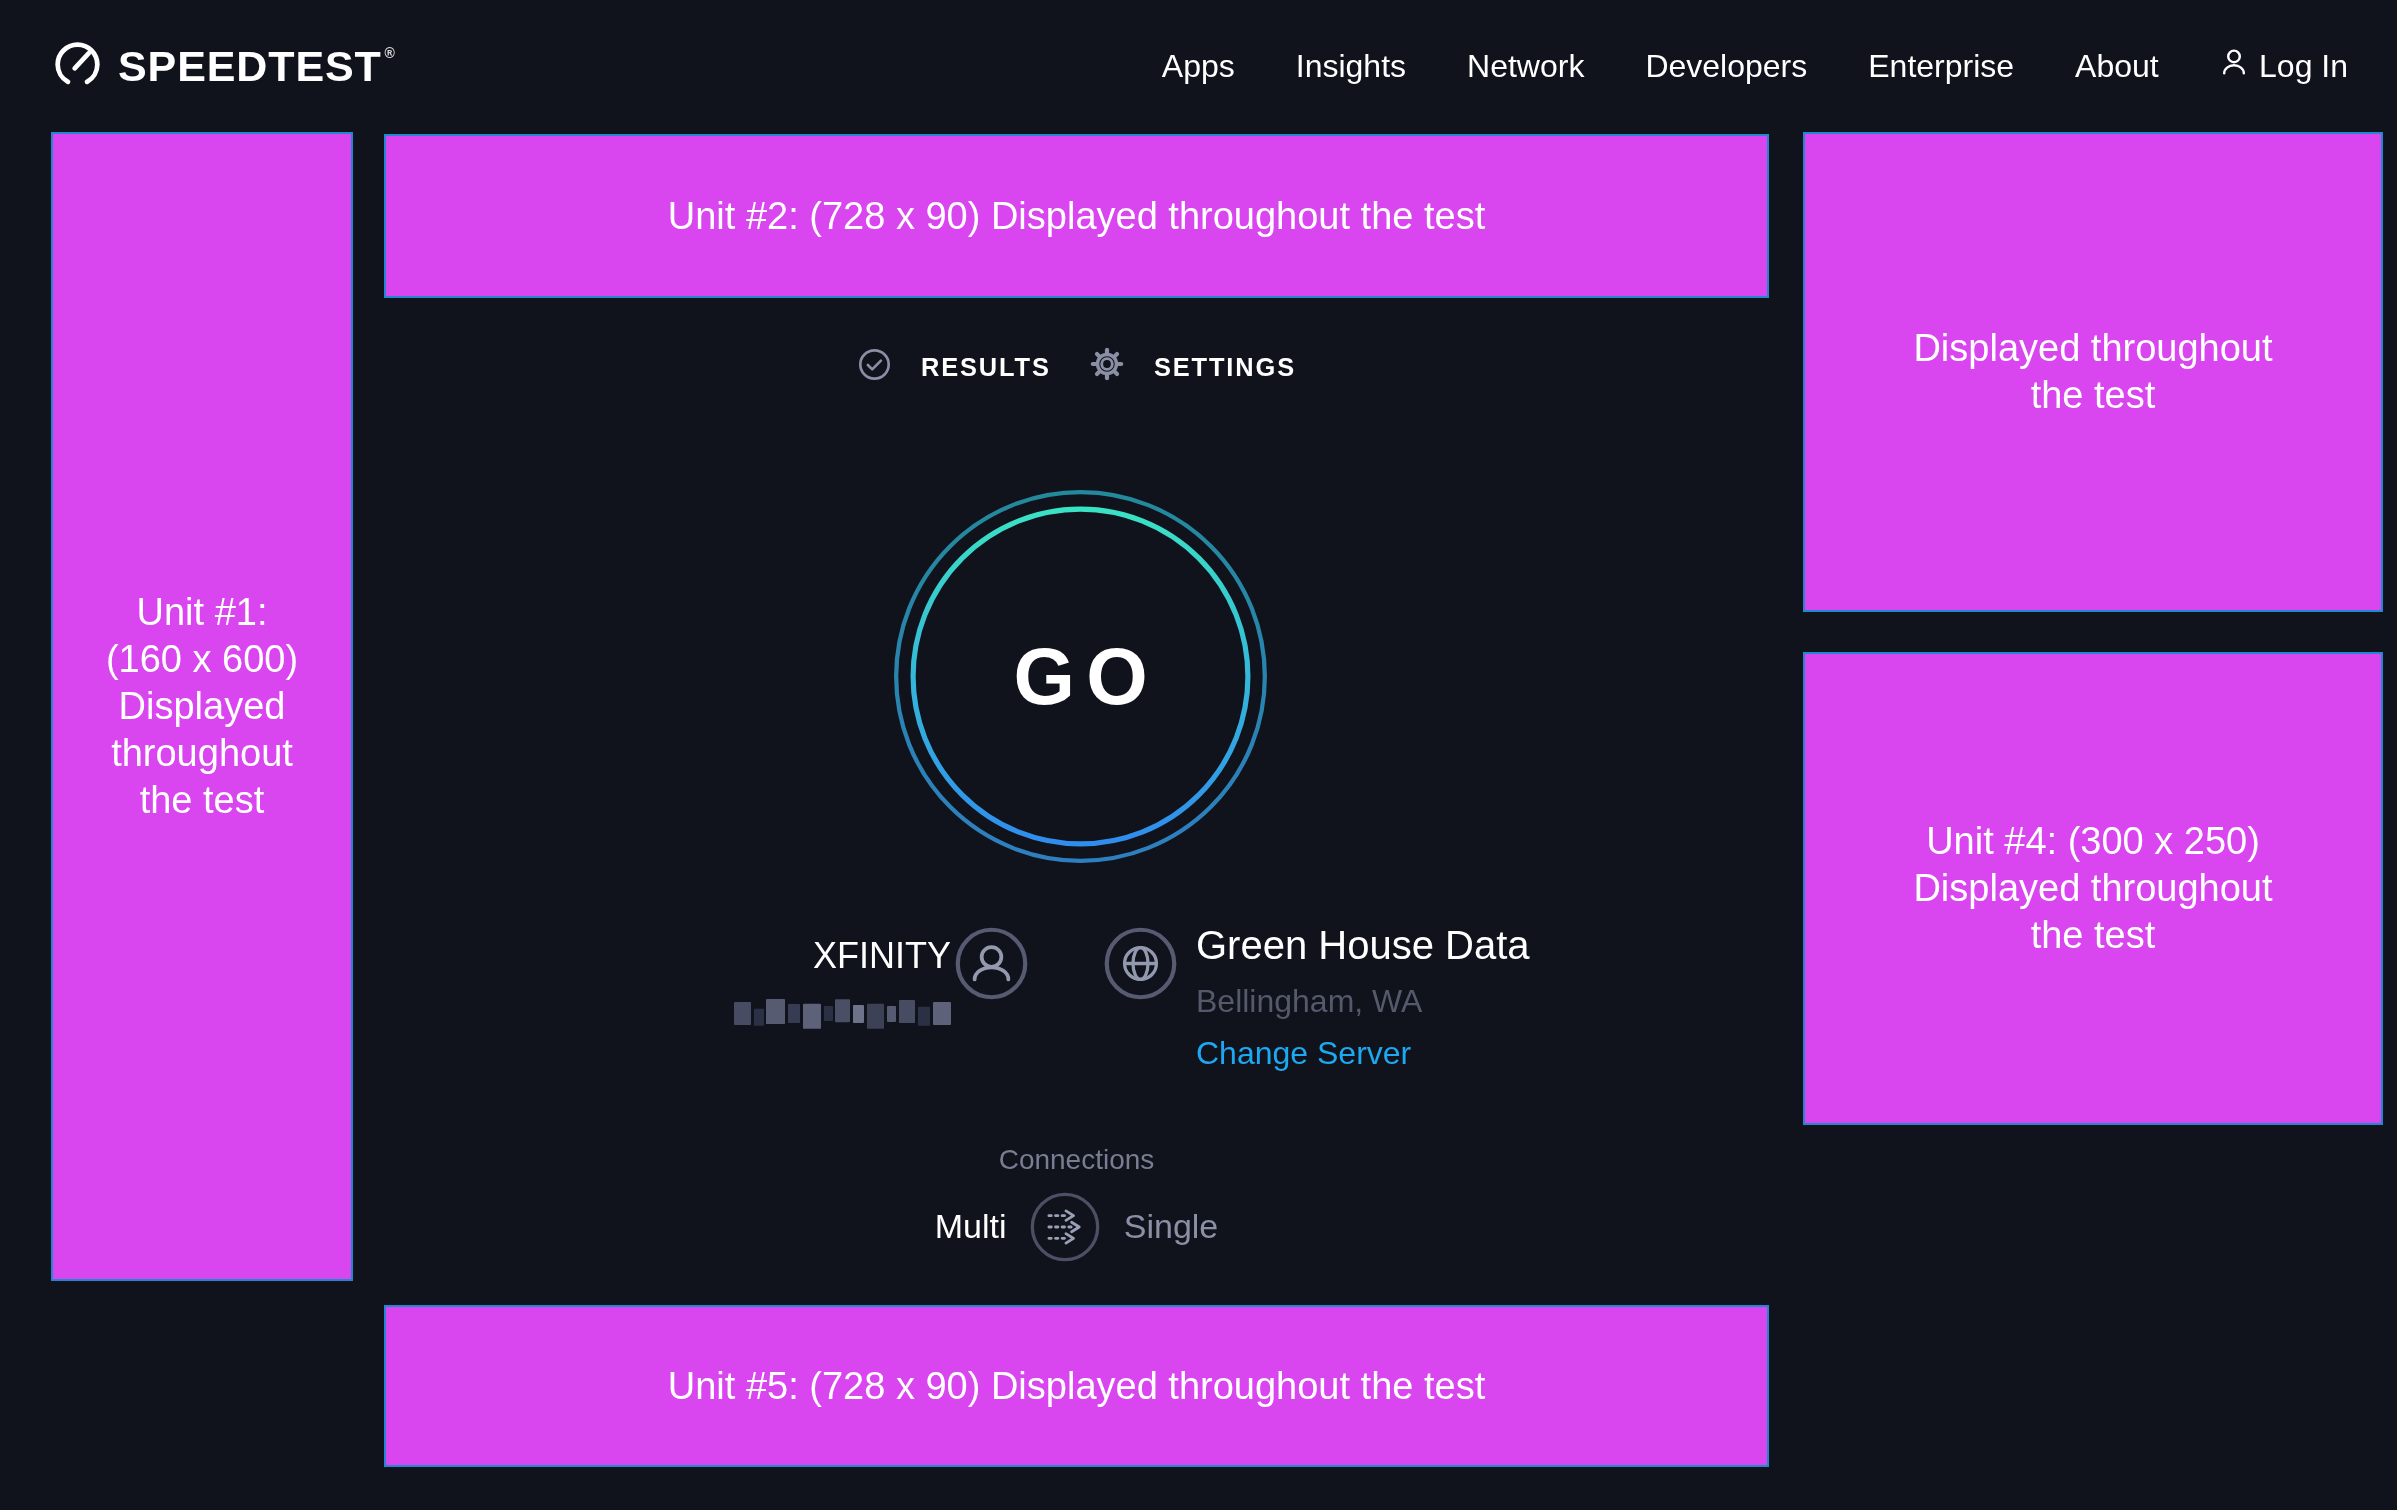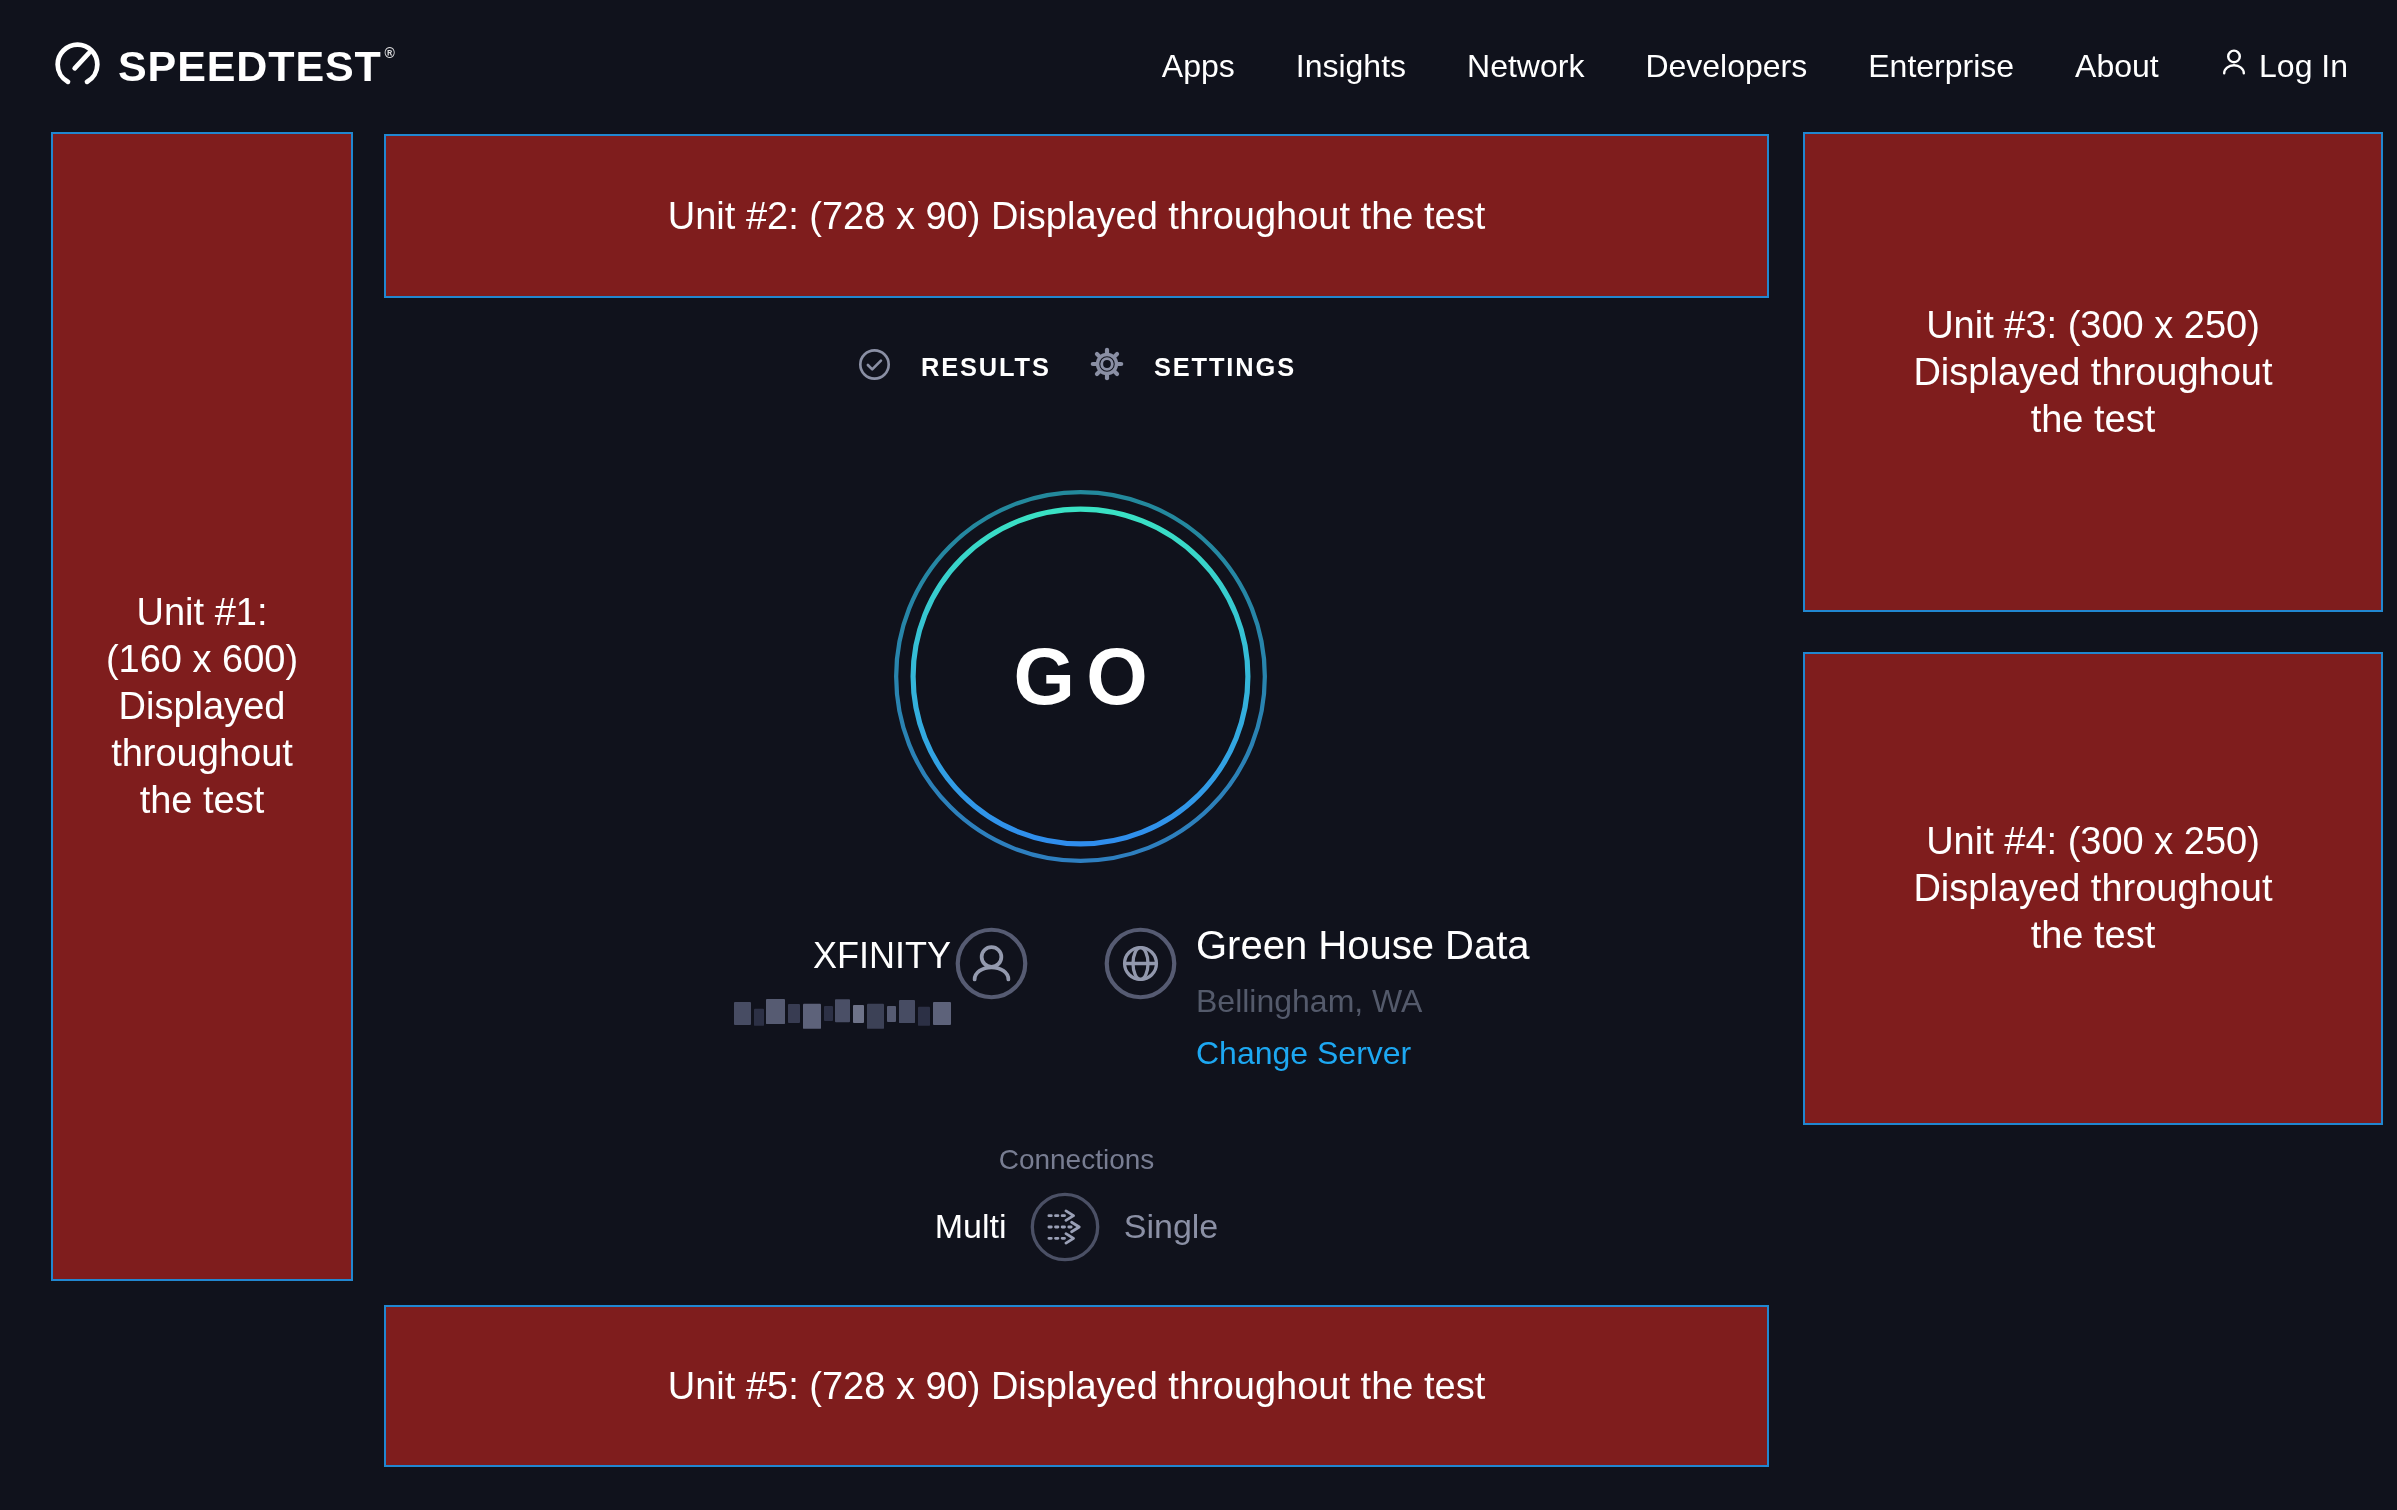--- a/index.html
+++ b/index.html
@@ -11,21 +11,21 @@
           align-items:center;justify-content:space-between;box-sizing:border-box;
           padding:0 49px 0 52px;}
   .logo{display:flex;align-items:center;gap:15px;cursor:pointer;}
   .logo-text{font-size:43px;font-weight:700;letter-spacing:0.9px;display:flex;align-items:flex-start;}
   .logo-tm{font-size:14px;margin-top:3.8px;margin-left:2.8px;opacity:.85;}
   .nav{display:flex;align-items:center;gap:61px;font-size:32px;font-weight:400;}
   .nav-item{cursor:pointer;white-space:nowrap;}
   .login{display:flex;align-items:center;gap:11.3px;cursor:pointer;}
 
   
-  .ad{position:absolute;background:#7f1d1d;border:2.8px solid #2187d0;box-sizing:border-box;
+  .ad{position:absolute;background:#d946ef;border:2.8px solid #2187d0;box-sizing:border-box;
       display:flex;flex-direction:column;align-items:center;justify-content:center;
       text-align:center;font-size:38px;line-height:47px;color:#fff;cursor:pointer;}
   .ad-1{left:51px;top:132px;width:302px;height:1149px;}
   .ad-2{left:384px;top:134px;width:1385px;height:164px;}
   .ad-3{left:1803px;top:132px;width:580px;height:480px;}
   .ad-4{left:1803px;top:652px;width:580px;height:473px;}
   .ad-5{left:384px;top:1305px;width:1385px;height:162px;}
 
   
   .tabs{position:absolute;left:384px;top:335px;width:1385px;height:64px;display:flex;
@@ -105,21 +105,20 @@
     <div>Unit #1:</div>
     <div>(160 x 600)</div>
     <div>Displayed</div>
     <div>throughout</div>
     <div>the test</div>
   </div>
   <div class="ad ad-2">
     <div>Unit #2: (728 x 90) Displayed throughout the test</div>
   </div>
   <div class="ad ad-3">
-    <div>Unit #3: (300 x 250)</div>
     <div>Displayed throughout</div>
     <div>the test</div>
   </div>
   <div class="ad ad-4">
     <div>Unit #4: (300 x 250)</div>
     <div>Displayed throughout</div>
     <div>the test</div>
   </div>
   <div class="ad ad-5">
     <div>Unit #5: (728 x 90) Displayed throughout the test</div>

